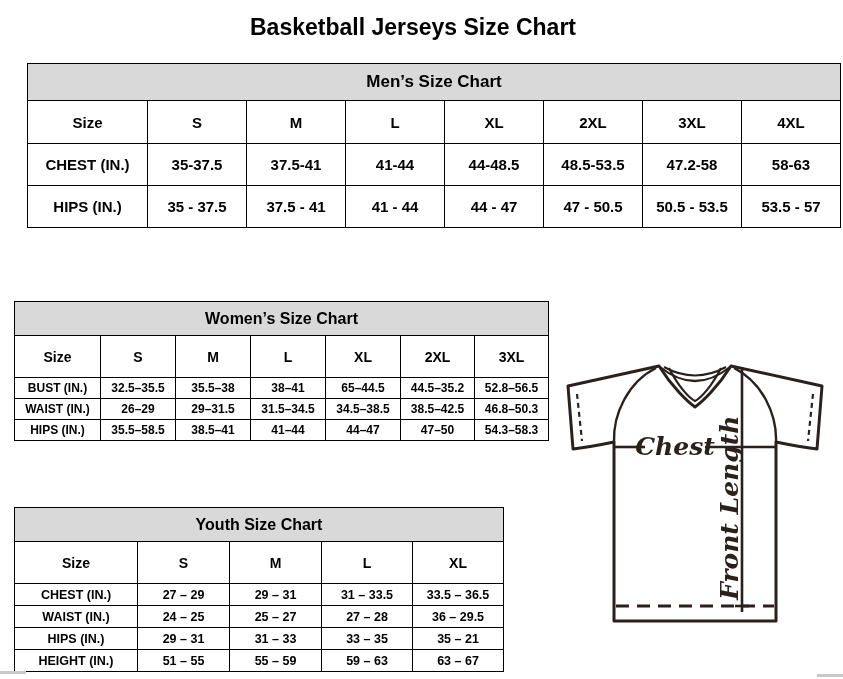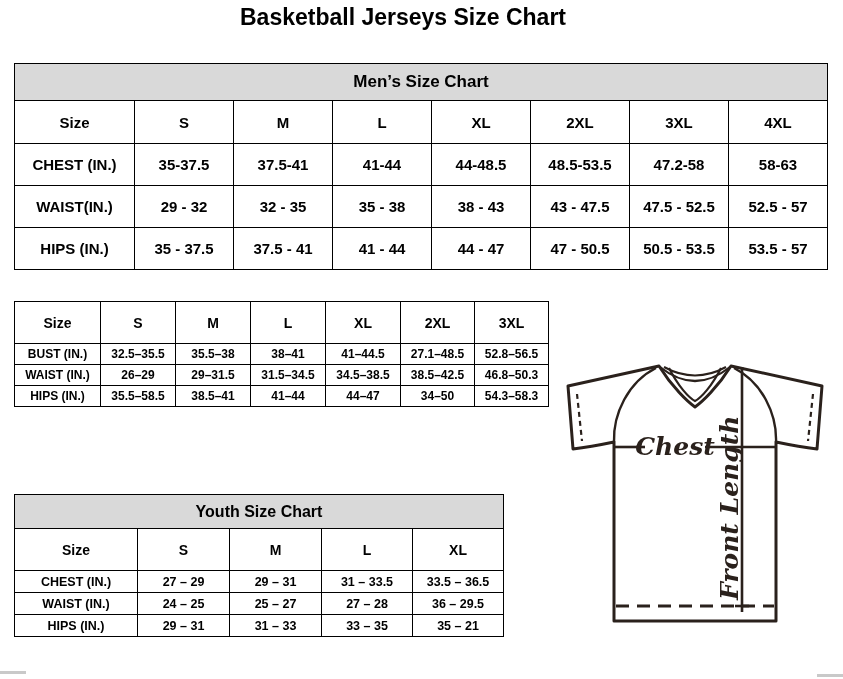--- a/index.html
+++ b/index.html
@@ -1,32 +1,32 @@
 <!DOCTYPE html>
 <html><head>
 <meta charset="utf-8">
 <style>
   html,body{margin:0;padding:0;background:#fff;}
   .page{position:relative;width:843px;height:679px;background:#ffffff;overflow:hidden;
         font-family:"Liberation Sans",sans-serif;color:#000;}
-  .title{position:absolute;top:4px;left:0;width:806px;text-align:center;margin:0;
+  .title{position:absolute;top:4px;left:0;width:806px;text-align:center;margin:10px;
          font-size:23px;font-weight:700;color:#000;}
   table.sizetable{position:absolute;border-collapse:collapse;table-layout:fixed;background:#fff;}
   table.sizetable th,table.sizetable td{border:1.5px solid #000;text-align:center;vertical-align:middle;
          padding:0;font-weight:700;color:#000;white-space:nowrap;overflow:hidden;}
   tr.band th{background:#d9d9d9;font-size:17px;}
-  #men{left:14px;top:63px;width:813px;}
+  #men{left:27px;top:63px;width:813px;}
   #men tr.band th{height:36px;}
   #men tr.cols th{height:42px;font-size:15px;}
   #men td{height:41px;font-size:15px;}
   #women{left:14px;top:301px;width:534px;}
   #women tr.band th{height:33px;font-size:16px;}
   #women tr.cols th{height:41px;font-size:14px;}
   #women td{height:20px;font-size:12px;}
-  #youth{left:14px;top:494px;width:489px;padding-left:36px;}
+  #youth{left:14px;top:507px;width:489px;padding-left:36px;}
   #youth tr.band th{height:33px;font-size:16px;}
   #youth tr.cols th{height:41px;font-size:14px;}
   #youth td{height:21px;font-size:12.5px;}
   #jersey{position:absolute;left:556px;top:354px;}
   #jersey text{font-family:"DejaVu Serif",serif;font-style:italic;font-weight:700;fill:#2a211c;}
   .frag{position:absolute;background:#c9c9c9;}
   #fragL{left:0;top:671px;width:26px;height:3px;}
   #fragR{left:817px;top:674px;width:26px;height:3px;}
 </style>
 </head>
@@ -65,30 +65,20 @@
       <td>CHEST (IN.)</td>
       <td>35-37.5</td>
       <td>37.5-41</td>
       <td>41-44</td>
       <td>44-48.5</td>
       <td>48.5-53.5</td>
       <td>47.2-58</td>
       <td>58-63</td>
     </tr>
     <tr>
-      <td>WAIST(IN.)</td>
-      <td>29 - 32</td>
-      <td>32 - 35</td>
-      <td>35 - 38</td>
-      <td>38 - 43</td>
-      <td>43 - 47.5</td>
-      <td>47.5 - 52.5</td>
-      <td>52.5 - 57</td>
-    </tr>
-    <tr>
       <td>HIPS (IN.)</td>
       <td>35 - 37.5</td>
       <td>37.5 - 41</td>
       <td>41 - 44</td>
       <td>44 - 47</td>
       <td>47 - 50.5</td>
       <td>50.5 - 53.5</td>
       <td>53.5 - 57</td>
     </tr>
   </tbody>
@@ -98,54 +88,57 @@
     <colgroup>
         <col style="width:86px">
         <col style="width:75px">
         <col style="width:75px">
         <col style="width:75px">
         <col style="width:75px">
         <col style="width:74px">
         <col style="width:74px">
       </colgroup>
     <tbody>
+        <tr class="band">
+          <th colspan="7">Women’s Size Chart</th>
+        </tr>
     <tr class="cols">
       <th>Size</th>
       <th>S</th>
       <th>M</th>
       <th>L</th>
       <th>XL</th>
       <th>2XL</th>
       <th>3XL</th>
     </tr>
     <tr>
       <td>BUST (IN.)</td>
       <td>32.5–35.5</td>
       <td>35.5–38</td>
       <td>38–41</td>
-      <td>41–44.5</td>
-      <td>27.1–48.5</td>
+      <td>65–44.5</td>
+      <td>44.5–35.2</td>
       <td>52.8–56.5</td>
     </tr>
     <tr>
       <td>WAIST (IN.)</td>
       <td>26–29</td>
       <td>29–31.5</td>
       <td>31.5–34.5</td>
       <td>34.5–38.5</td>
       <td>38.5–42.5</td>
       <td>46.8–50.3</td>
     </tr>
     <tr>
       <td>HIPS (IN.)</td>
       <td>35.5–58.5</td>
       <td>38.5–41</td>
       <td>41–44</td>
       <td>44–47</td>
-      <td>34–50</td>
+      <td>47–50</td>
       <td>54.3–58.3</td>
     </tr>
   </tbody>
     </table>
 
   <table class="sizetable" id="youth">
     <colgroup>
         <col style="width:123px">
         <col style="width:92px">
         <col style="width:92px">
@@ -177,20 +170,27 @@
       <td>27 – 28</td>
       <td>36 – 29.5</td>
     </tr>
     <tr>
       <td>HIPS (IN.)</td>
       <td>29 – 31</td>
       <td>31 – 33</td>
       <td>33 – 35</td>
       <td>35 – 21</td>
     </tr>
+    <tr>
+      <td>HEIGHT (IN.)</td>
+      <td>51 – 55</td>
+      <td>55 – 59</td>
+      <td>59 – 63</td>
+      <td>63 – 67</td>
+    </tr>
   </tbody>
     </table>
 
   <svg id="jersey" width="288" height="272" viewBox="0 0 288 272">
 
     <path d="M103,12 L12,32 L17,95 Q34,93 58,88 L58,267 L220,267 L220,88 Q244,93 261,95 L266,32 L175,12
              C162,33 146,48 139,53 C132,48 116,33 103,12 Z" fill="none" stroke="#2a211c" stroke-width="3" stroke-linejoin="round"></path>
 
     <path d="M113,14 C122,32 133,44 139,47 C145,44 156,32 165,14" fill="none" stroke="#2a211c" stroke-width="2.2"></path>
     <path d="M104,13 Q139,41 174,13" fill="none" stroke="#2a211c" stroke-width="2.2"></path>

